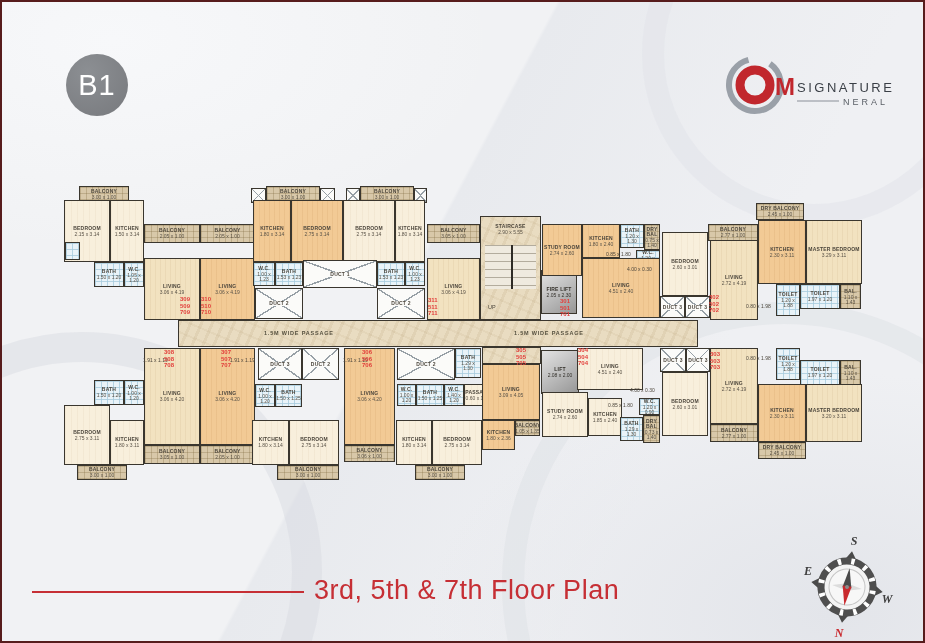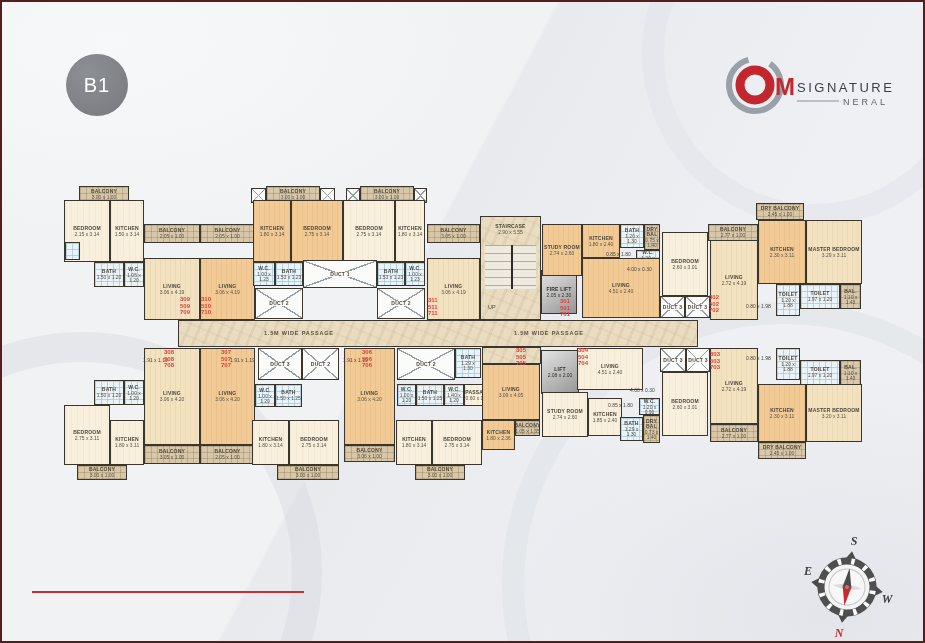--- a/index.html
+++ b/index.html
@@ -12,21 +12,21 @@
       linear-gradient(118deg, #f1f2f4 44%, #e8eaee 44.3%, #eff0f3 72%),
       #eef0f2;}
   .swirl{position:absolute;border-radius:50%;border:22px solid rgba(215,218,224,.45);pointer-events:none;}
   .sw1{width:420px;height:420px;left:-160px;top:330px;border-width:30px;}
   .sw2{width:520px;height:520px;left:500px;top:300px;border-color:rgba(222,225,230,.5);}
   .sw3{width:300px;height:300px;left:640px;top:-120px;border-color:rgba(226,228,233,.55);}
 
   .badge{position:absolute;left:64px;top:52px;width:62px;height:62px;border-radius:50%;
     background:radial-gradient(circle at 35% 30%, #8c8f93, #77797d);
     color:#fff;display:flex;align-items:center;justify-content:center;
-    font-size:20px;letter-spacing:1px;}
+    font-size:29px;letter-spacing:1px;}
   .logo{position:absolute;left:723px;top:50px;}
 
   .plan{position:absolute;left:0;top:0;width:925px;height:643px;}
   .room{position:absolute;box-sizing:border-box;border:1.4px solid #3a362e;
     display:flex;align-items:center;justify-content:center;text-align:center;overflow:hidden;}
   .rlbl{pointer-events:none;}
   .rname{font-weight:bold;font-size:5px;line-height:5px;color:#4c463c;letter-spacing:.2px;}
   .rdims{font-size:5px;line-height:5px;color:#5a5348;margin-top:1px;}
   .t-wood{background:
     repeating-linear-gradient(90deg, rgba(139,94,40,.07) 0 1px, rgba(0,0,0,0) 1px 5px),#f2e2c0;}
@@ -675,20 +675,21 @@
 706</div>
       <div class="unit" style="left: 219px; top: 347px; color: rgb(226, 64, 60);">307
 507
 707</div>
       <div class="unit" style="left: 162px; top: 347px; color: rgb(226, 64, 60);">308
 508
 708</div>
     </div>
 
   <div class="title-line" style="background:#c62f35;"></div>
+  <h1 class="title" style="color:#c62f35;">3rd, 5th &amp; 7th Floor Plan</h1>
 
   <svg class="compass" width="96" height="106" viewBox="0 0 96 106">
     <g transform="translate(48,54) rotate(8)">
       <polygon points="0,-36 6,-27 -6,-27" fill="#4a4a4a"></polygon>
       <polygon points="0,36 6,27 -6,27" fill="#4a4a4a"></polygon>
       <polygon points="-36,0 -27,-6 -27,6" fill="#4a4a4a"></polygon>
       <polygon points="36,0 27,-6 27,6" fill="#4a4a4a"></polygon>
       <circle r="26" fill="#f4f4f4" stroke="#4f4f4f" stroke-width="7"></circle>
       <circle r="26" fill="none" stroke="#ffffff" stroke-width="6" stroke-dasharray="3.5 10.1"></circle>
       <circle r="18" fill="#f7f7f7" stroke="#c5c5c5" stroke-width="1"></circle>

